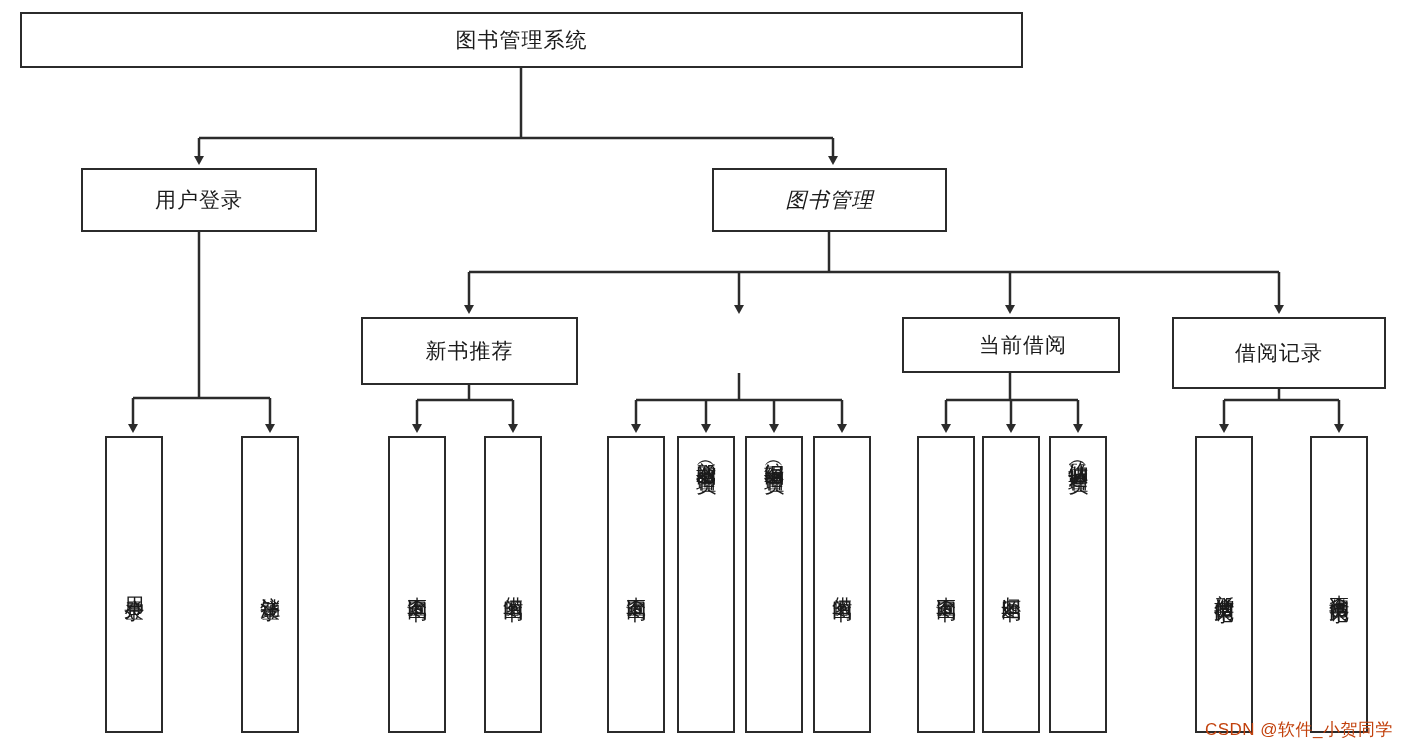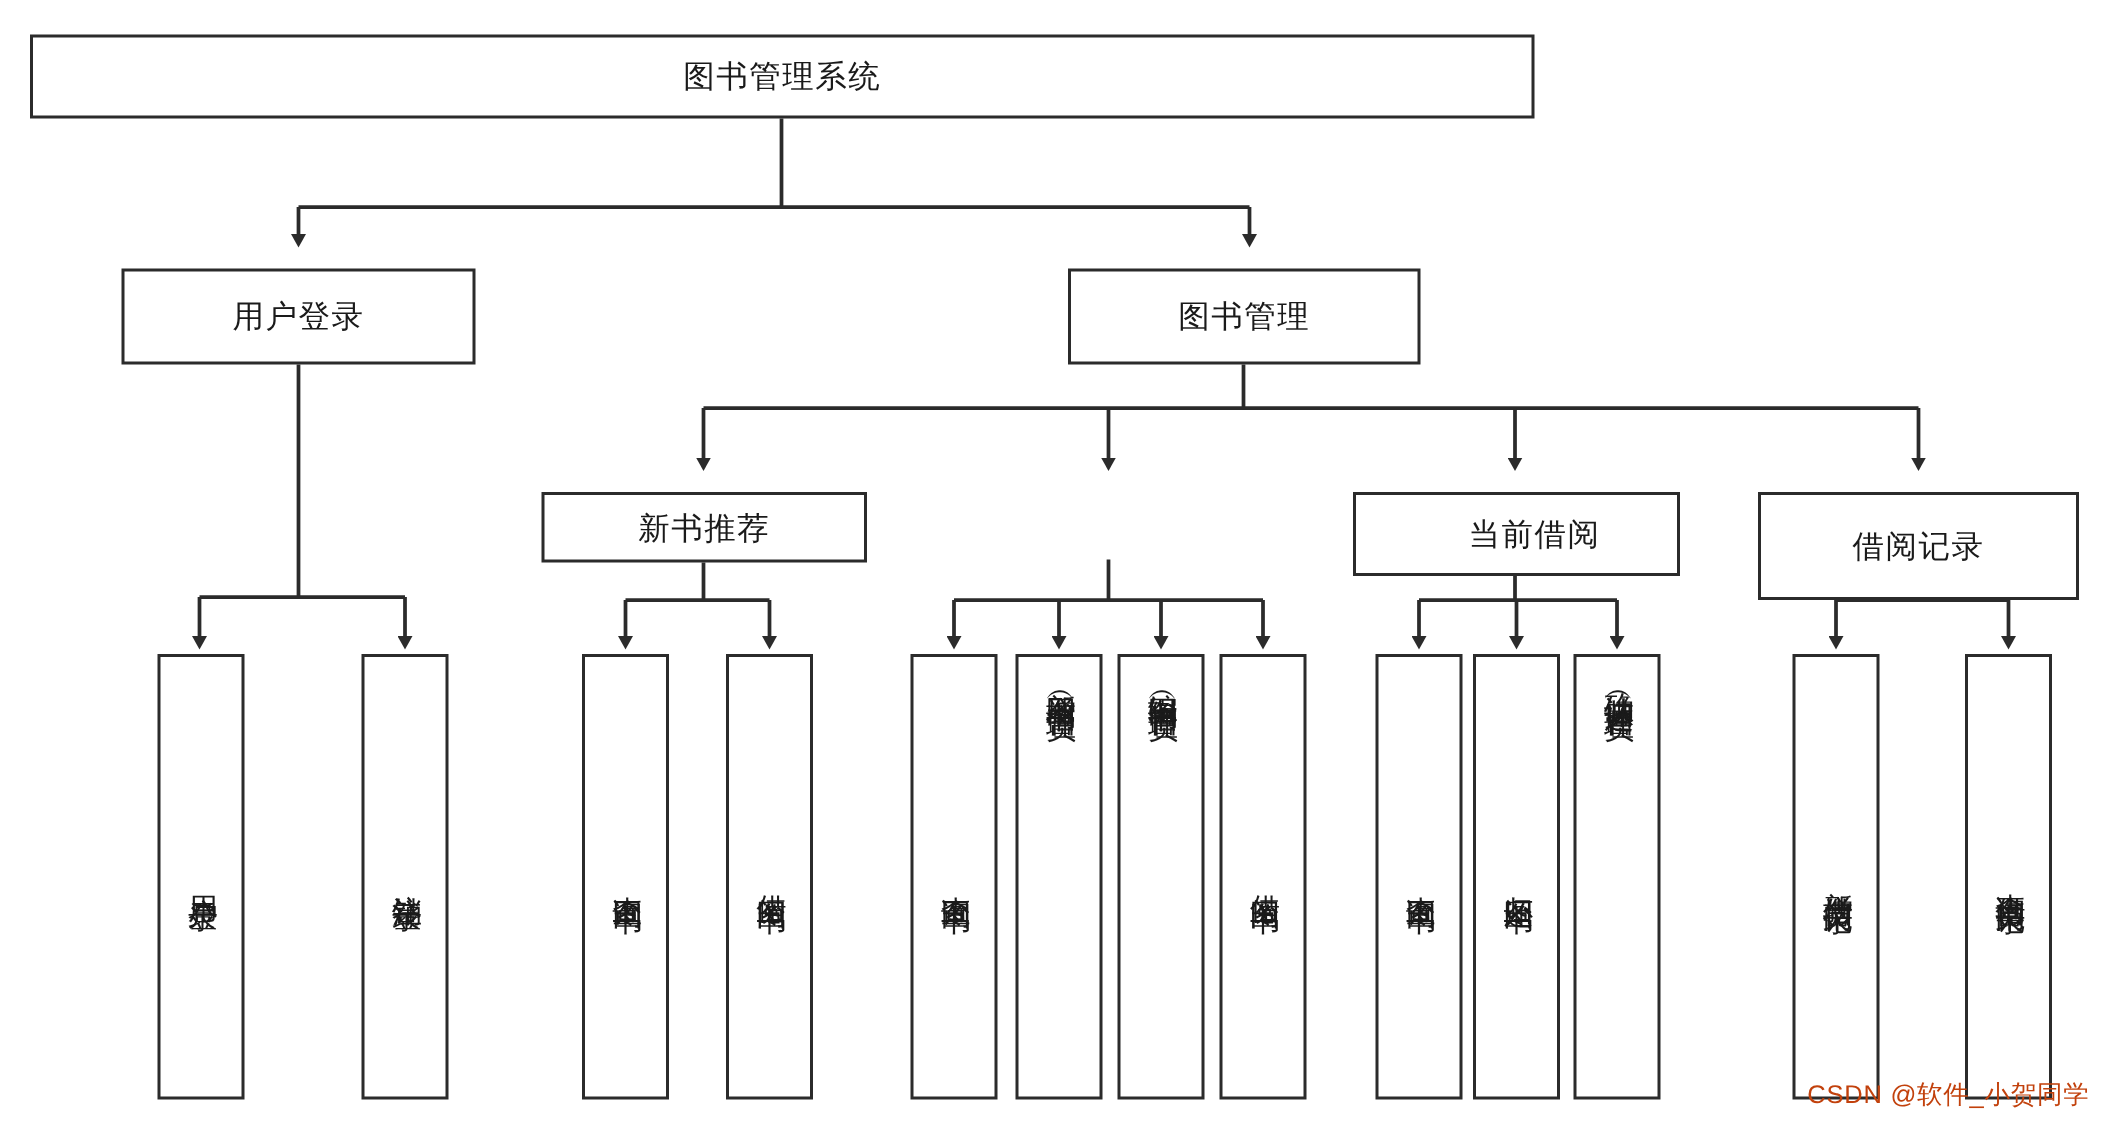--- a/index.html
+++ b/index.html
@@ -31,21 +31,20 @@
     background: #ffffff;
     border: 2px solid #2b2b2b;
     display: flex;
     align-items: center;
     justify-content: center;
     color: #1a1a1a;
   }
   .node.horiz {
     font-size: 21px;
     letter-spacing: 1px;
-    margin-top: 11px;
   }
   .node.vert {
     font-size: 20px;
     padding-top: 8px;
     padding-bottom: 8px;
     align-items: flex-start;
     justify-content: center;
   }
   .node.vert .vlabel {
     writing-mode: vertical-rl;
@@ -124,25 +123,25 @@
     </g>
   </svg>
 
   <div class="node horiz" style="left:20px; top:12px; width:1003px; height:56px;">
     <span>图书管理系统</span>
   </div>
 
   <div class="node horiz" style="left:81px; top:168px; width:236px; height:64px;">
     <span>用户登录</span>
   </div>
-  <div class="node horiz" style="left:712px; top:168px; width:235px; height:64px;">
+  <div class="node horiz" style="left:712px; top:168px; width:235px; height:64px;font-style:italic;">
     <span>图书管理</span>
   </div>
 
-  <div class="node horiz" style="left:361px; top:317px; width:217px; height:47px;">
+  <div class="node horiz" style="left:361px; top:317px; width:217px; height:68px;">
     <span>新书推荐</span>
   </div>
   <div class="node horiz" style="left:902px; top:317px; width:218px; height:56px;padding-left:24px;">
     <span>当前借阅</span>
   </div>
   <div class="node horiz" style="left:1172px; top:317px; width:214px; height:72px;">
     <span>借阅记录</span>
   </div>
 
   <div class="node vert center" style="left:105px; top:436px; width:58px; height:297px;">

